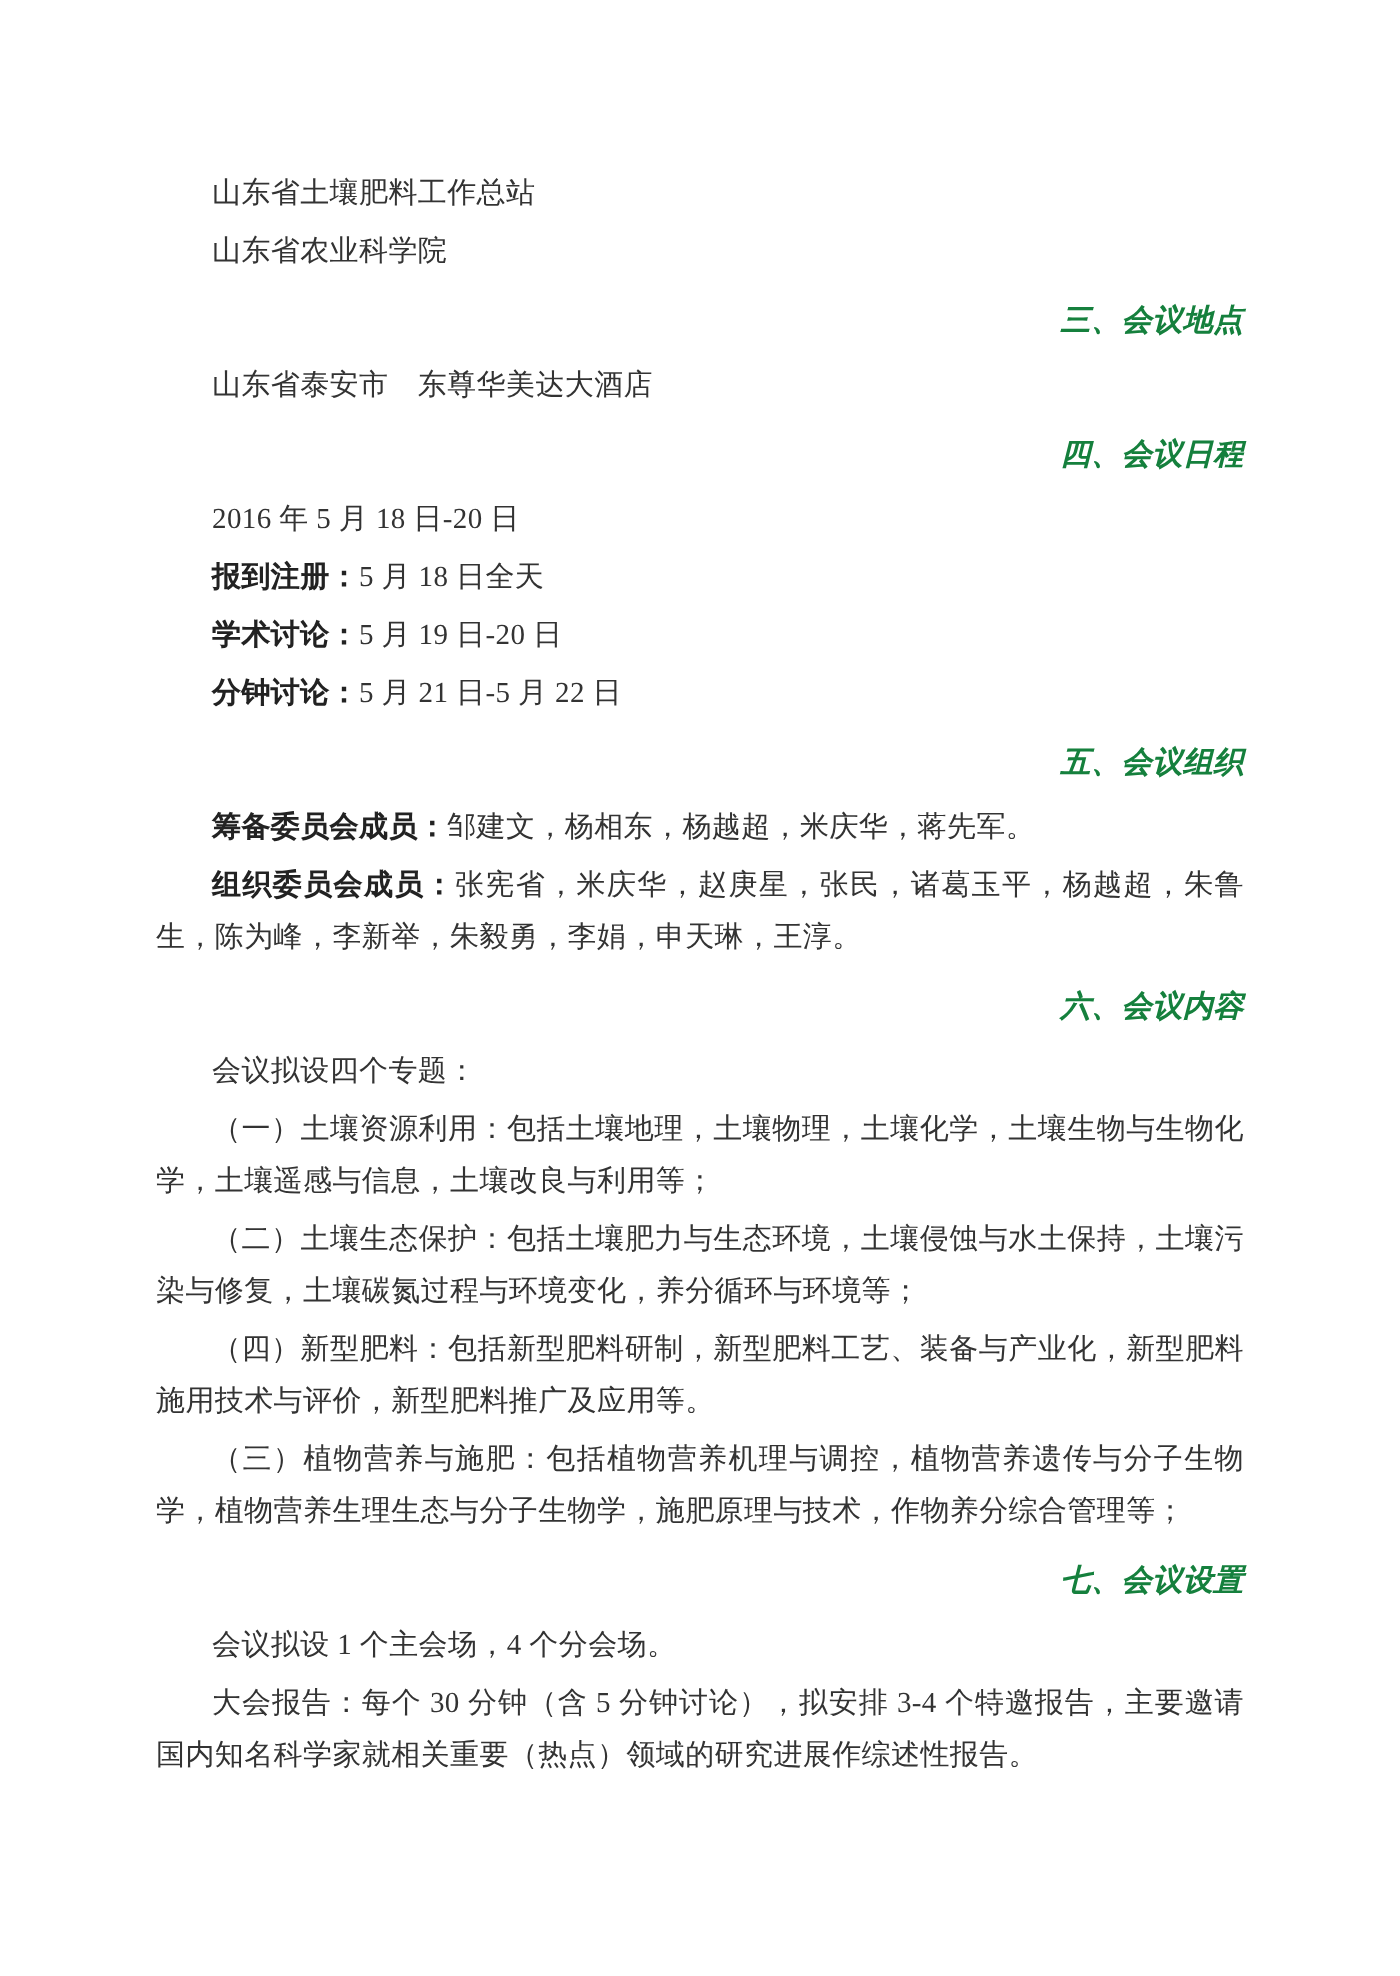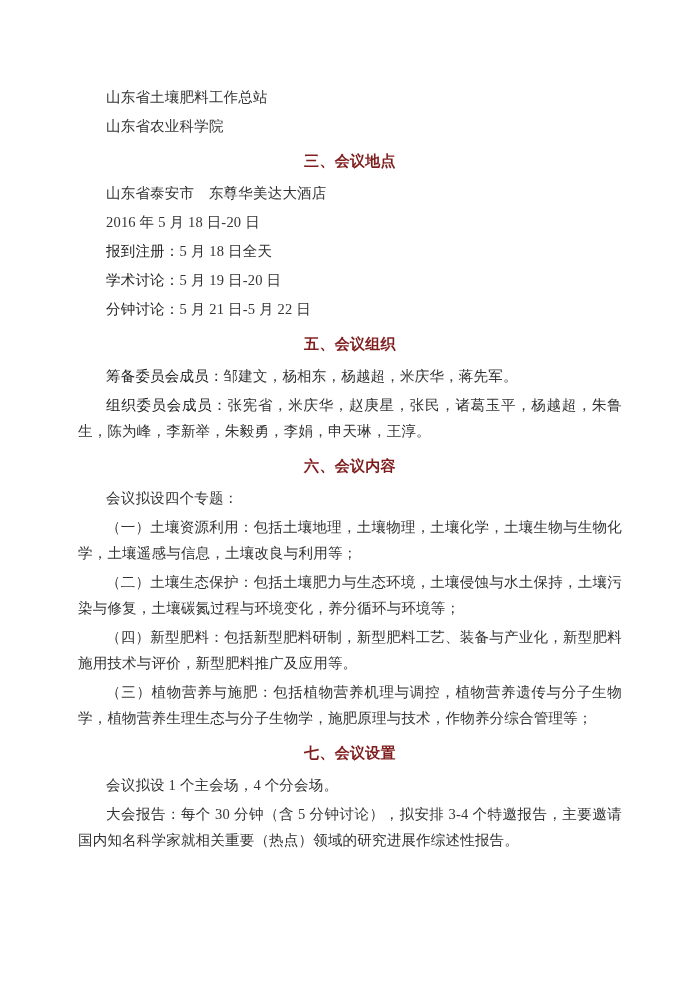--- a/index.html
+++ b/index.html
@@ -22,41 +22,43 @@
     line-height: 26px;
     color: #333333;
     text-align: justify;
     text-indent: 28px;
     margin: 0 0 3px 0;
     letter-spacing: 0.2px;
   }
   .heading {
     font-size: 15px;
     line-height: 26px;
-    color: #7f1d1d;
+    color: #15803d;
     font-weight: 700;
     text-indent: 0;
-    text-align: center;
+    text-align: right;
     margin: 9px 0 6px 0;
     letter-spacing: 0.3px;
+    font-style: italic;
   }
   .lead {
-    font-weight: 400;
+    font-weight: 700;
     color: #222222;
   }
 </style>
 </head>
 <body>
 
 <div class="page">
   <div>
       <p class="para"><span>山东省土壤肥料工作总站</span></p>
       <p class="para"><span>山东省农业科学院</span></p>
       <p class="heading"><span>三、会议地点</span></p>
       <p class="para"><span>山东省泰安市　东尊华美达大酒店</span></p>
+      <p class="heading"><span>四、会议日程</span></p>
       <p class="para"><span>2016 年 5 月 18 日-20 日</span></p>
       <p class="para"><span class="lead">报到注册：</span><span>5 月 18 日全天</span></p>
       <p class="para"><span class="lead">学术讨论：</span><span>5 月 19 日-20 日</span></p>
       <p class="para"><span class="lead">分钟讨论：</span><span>5 月 21 日-5 月 22 日</span></p>
       <p class="heading"><span>五、会议组织</span></p>
       <p class="para"><span class="lead">筹备委员会成员：</span><span>邹建文，杨相东，杨越超，米庆华，蒋先军。</span></p>
       <p class="para"><span class="lead">组织委员会成员：</span><span>张宪省，米庆华，赵庚星，张民，诸葛玉平，杨越超，朱鲁生，陈为峰，李新举，朱毅勇，李娟，申天琳，王淳。</span></p>
       <p class="heading"><span>六、会议内容</span></p>
       <p class="para"><span>会议拟设四个专题：</span></p>
       <p class="para"><span>（一）土壤资源利用：包括土壤地理，土壤物理，土壤化学，土壤生物与生物化学，土壤遥感与信息，土壤改良与利用等；</span></p>

